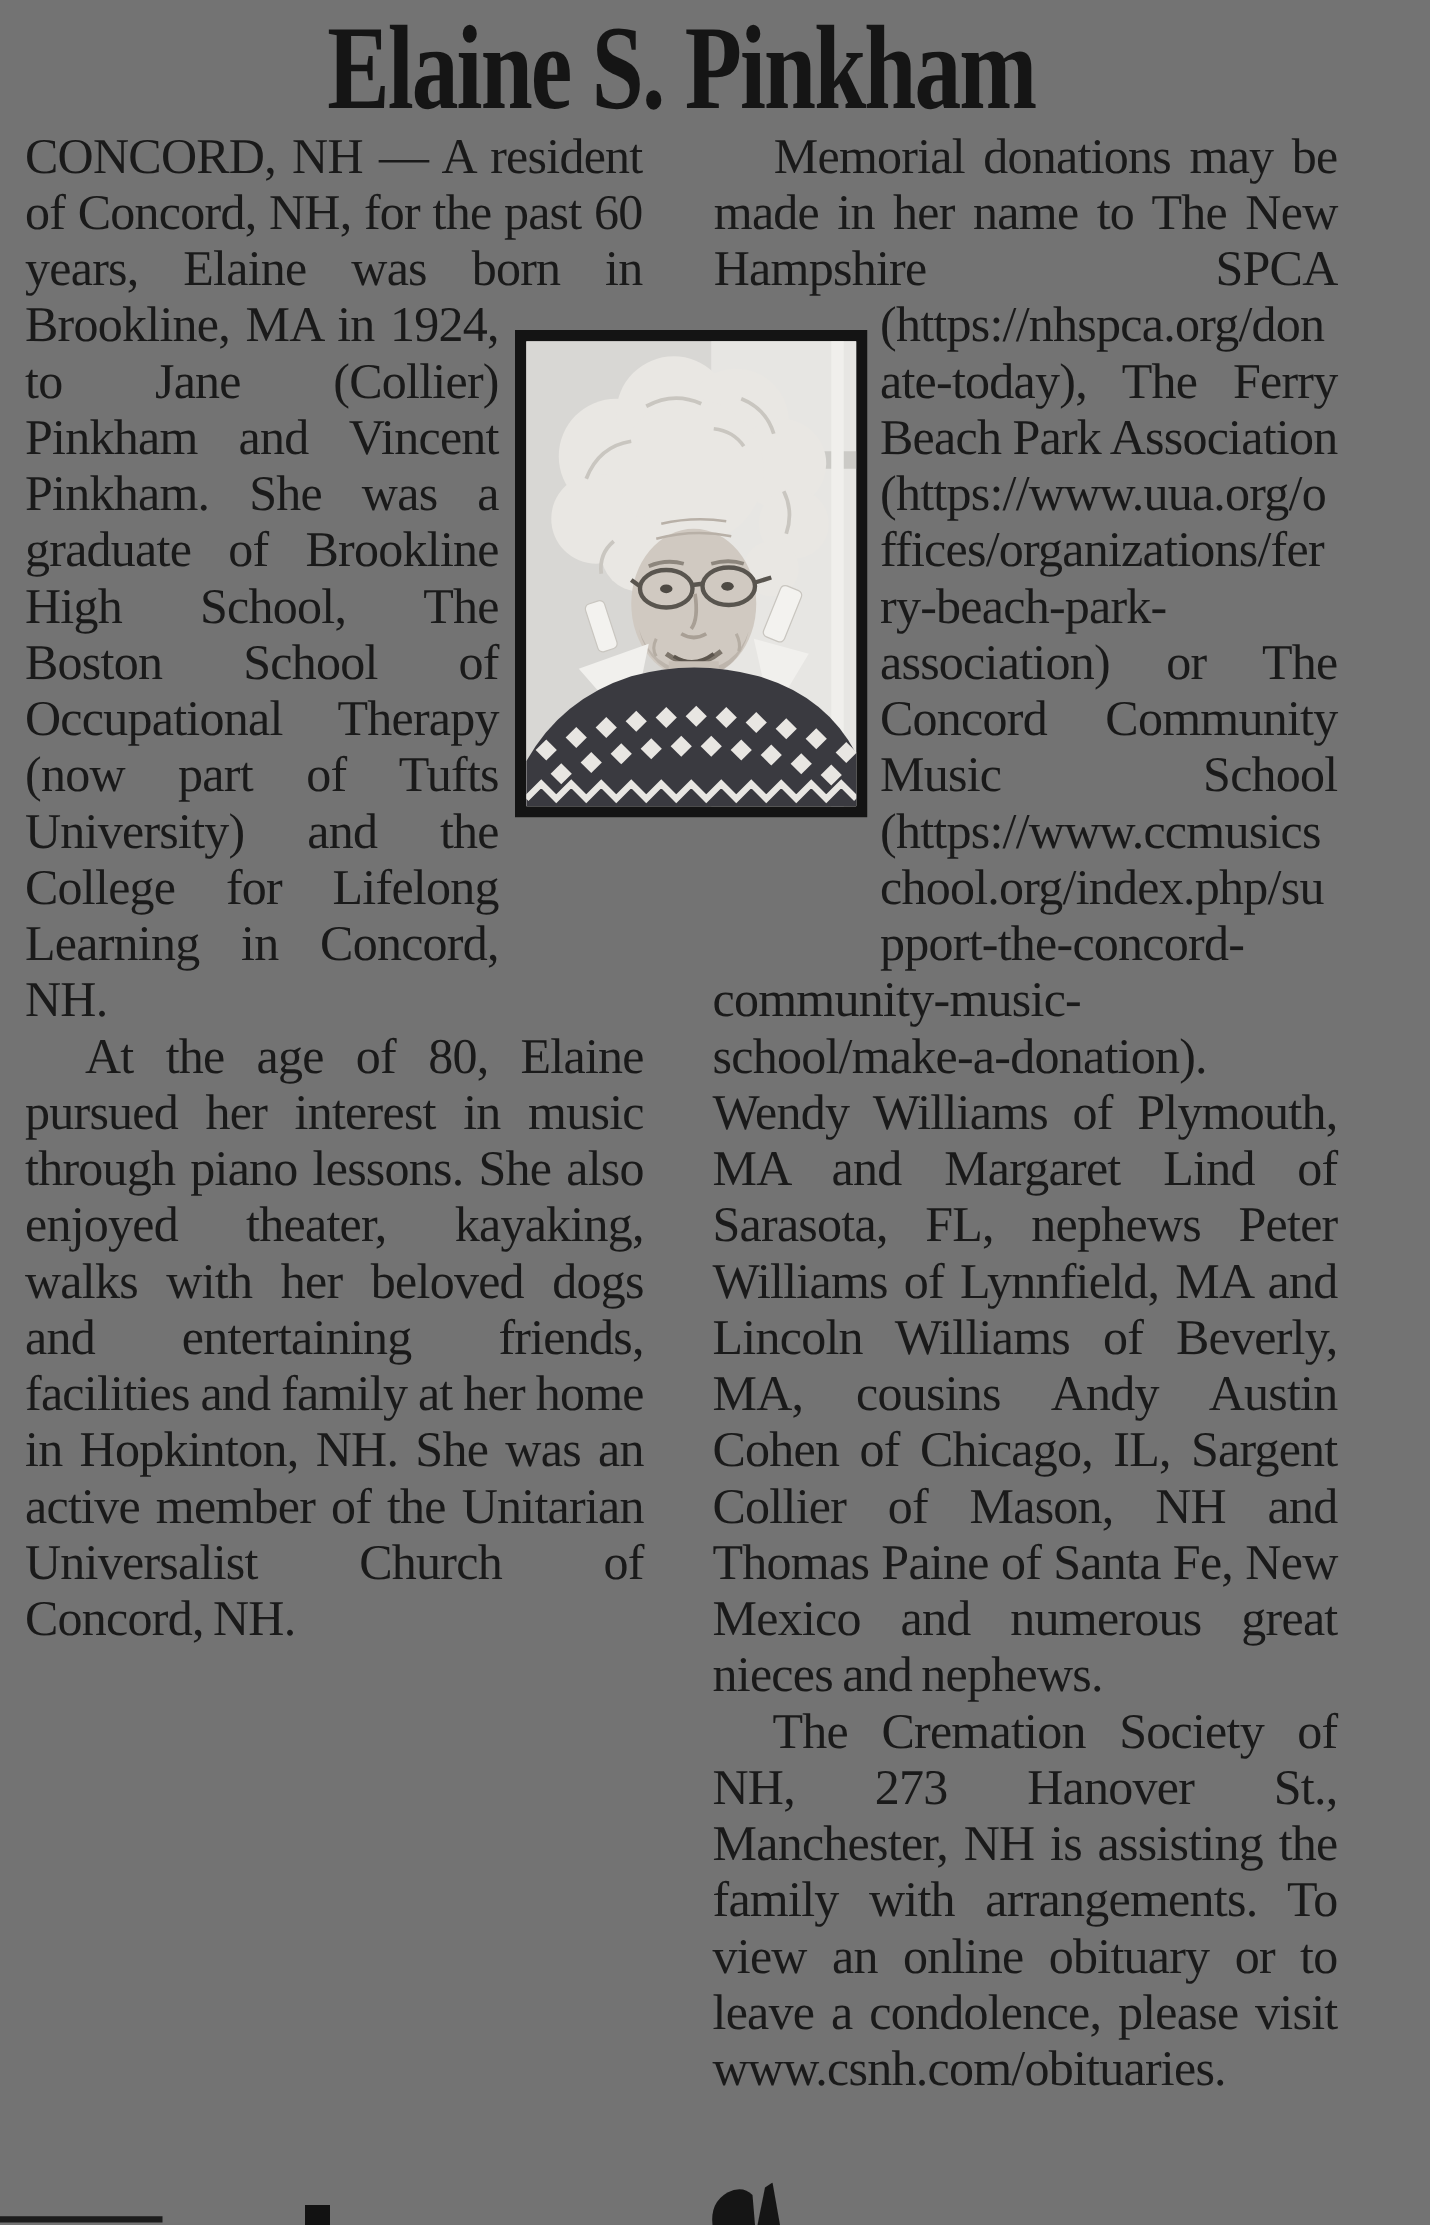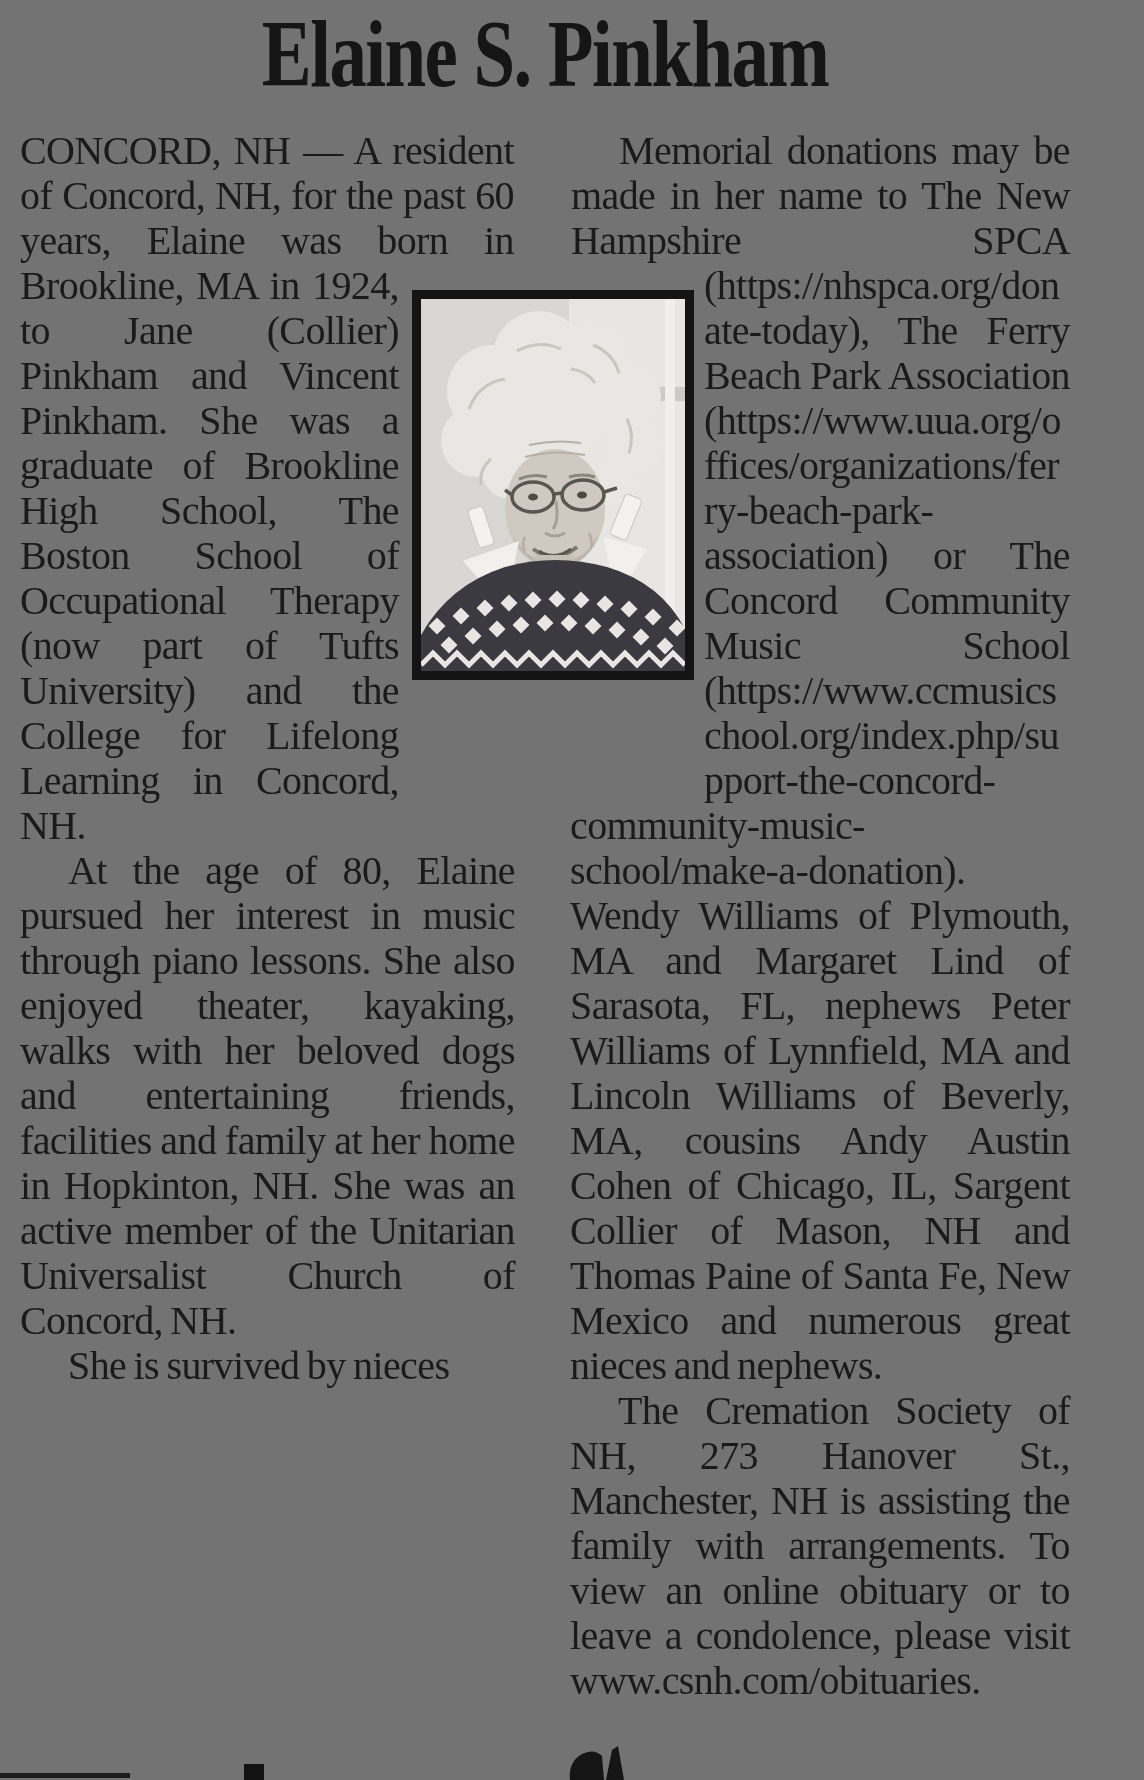--- a/index.html
+++ b/index.html
@@ -2,21 +2,21 @@
 <html><head>
 <meta charset="utf-8">
 <style>
   html,body{margin:0;padding:0;background:#e9e9e9;}
   .page{position:relative;width:1144px;height:1780px;background:#737373;overflow:hidden;
         font-family:"Liberation Serif", serif;color:#1a1a1a;}
   .content{margin:0 74px 0 20px;}
   .headline{margin:6px 0 0 0;text-align:center;font-weight:bold;font-size:96px;line-height:96px;
             letter-spacing:-2px;transform:scaleX(0.78);transform-origin:50% 50%;color:#151515;
             white-space:nowrap;}
-  .columns{position:relative;display:flex;gap:55px;margin-top:26px;}
+  .columns{position:relative;display:flex;gap:55px;}
   .col{width:495px;font-size:40px;line-height:45px;letter-spacing:-0.6px;word-spacing:-2px;
        text-align:justify;}
   .col-right{width:500px;}
   .para{margin:0;}
   .para.indent{text-indent:48px;}
   .col-right .para{overflow-wrap:anywhere;}
   
   .wrap-top-r{float:right;width:1px;height:135px;}
   .wrap-block-r{float:right;clear:right;width:116px;height:497px;}
   .wrap-top-l{float:left;width:1px;height:135px;}
@@ -37,21 +37,20 @@
 
     <h1 class="headline">Elaine S. Pinkham</h1>
 
     <div class="columns">
 
       <div class="col col-left">
         <div class="wrap-top-r"></div>
         <div class="wrap-block-r"></div>
         <p class="para">CONCORD, NH — A resident of Concord, NH, for the past 60 years, Elaine was born in Brookline, MA in 1924, to Jane (Collier) Pinkham and Vincent Pinkham. She was a graduate of Brookline High School, The Boston School of Occupational Therapy (now part of Tufts University) and the College for Lifelong Learning in Concord, NH.</p>
         <p class="para indent">At the age of 80, Elaine pursued her interest in music through piano lessons. She also enjoyed theater, kayaking, walks with her beloved dogs and entertaining friends, facilities and family at her home in Hopkinton, NH. She was an active member of the Unitarian Universalist Church of Concord, NH.</p>
-        <p class="para indent">She is survived by nieces</p>
       </div>
 
       <div class="col col-right">
         <div class="wrap-top-l"></div>
         <div class="wrap-block-l"></div>
         <p class="para indent">Memorial donations may be made in her name to The New Hampshire SPCA (https://nhspca.org/donate-today), The Ferry Beach Park Association (https://www.uua.org/offices/organizations/ferry-beach-park-association) or The Concord Community Music School (https://www.ccmusicschool.org/index.php/support-the-concord-community-music-school/make-a-donation).</p>
         <p class="para">Wendy Williams of Plymouth, MA and Margaret Lind of Sarasota, FL, nephews Peter Williams of Lynnfield, MA and Lincoln Williams of Beverly, MA, cousins Andy Austin Cohen of Chicago, IL, Sargent Collier of Mason, NH and Thomas Paine of Santa Fe, New Mexico and numerous great nieces and nephews.</p>
         <p class="para indent">The Cremation Society of NH, 273 Hanover St., Manchester, NH is assisting the family with arrangements. To view an online obituary or to leave a condolence, please visit www.csnh.com/obituaries.</p>
       </div>
 

